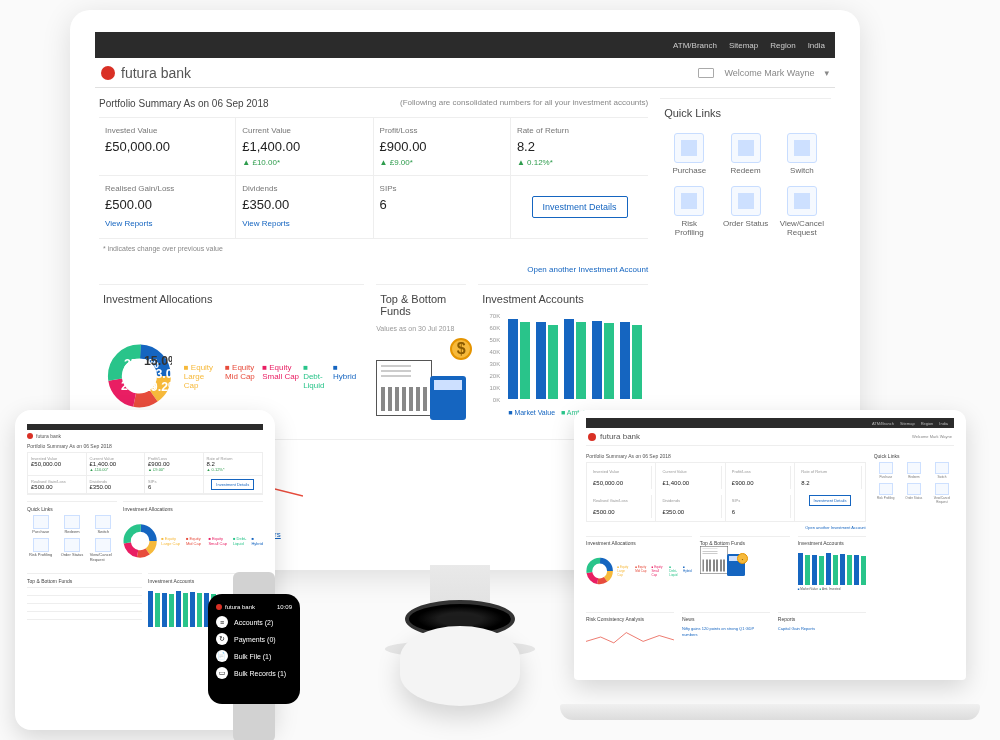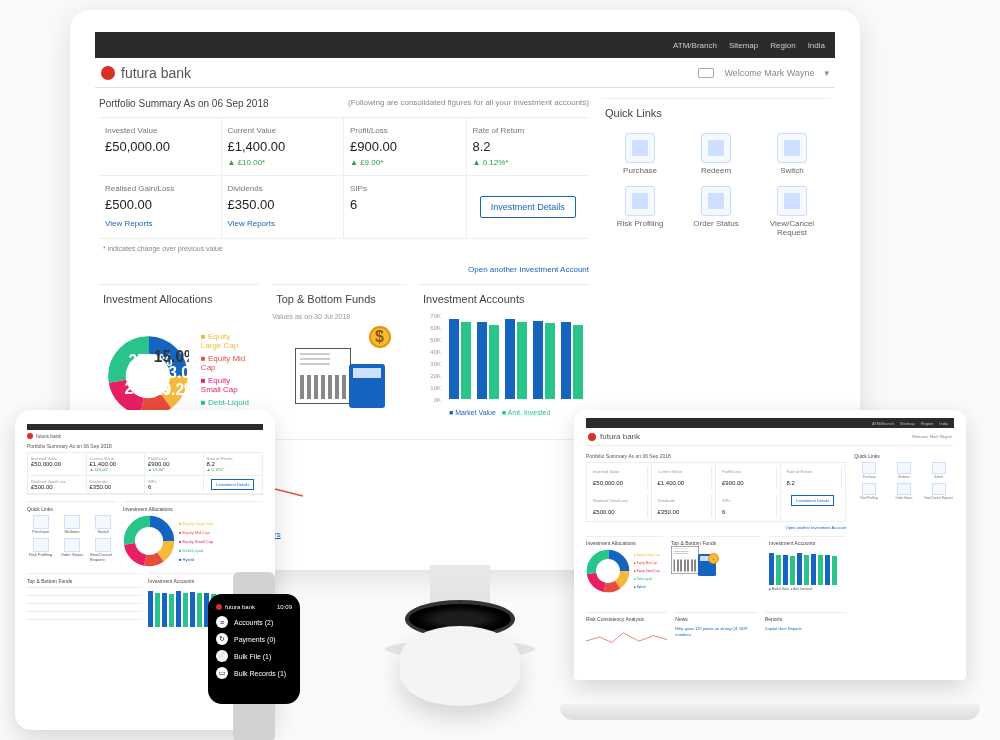--- a/index.html
+++ b/index.html
@@ -53,21 +53,21 @@
 
   .panel-title { font-size:11px; color:#444; padding:8px 4px; border-top:1px solid #eee;}
   .quick-links { display:grid; grid-template-columns:repeat(3,1fr); gap:10px; padding:6px;}
   .ql-item { display:flex; flex-direction:column; align-items:center; gap:4px; font-size:8px; color:#666; cursor:pointer; text-align:center; line-height:1.1;}
   .ql-icon { width:30px; height:30px; border:1px solid #c8ddff; border-radius:3px; background:#f5f9ff; position:relative;}
   .ql-icon::after{content:""; position:absolute; inset:6px; background:#cde0ff;}
   .row-panels { display:flex; gap:12px; margin-top:8px;}
   .panel { flex:1; }
   .panel-sub { font-size:7px; color:#999;}
   .donut-area { display:flex; align-items:center; gap:12px; padding:8px; }
-  .legend { font-size:8px; color:#555; display:flex; flex-direction:column; gap:4px;}
+  .legend { font-size:8px; color:#555; display:flex; flex-direction:row; gap:4px;}
   .legend span::before { content:"■ "; }
   .bars { display:flex; align-items:flex-end; gap:6px; height:90px; padding:0 6px 4px 30px; position:relative;}
   .bars .yaxis{ position:absolute; left:0; top:0; bottom:0; width:26px; display:flex; flex-direction:column; justify-content:space-between; font-size:6px; color:#999; text-align:right; padding-right:4px;}
   .bar-pair { display:flex; gap:2px; align-items:flex-end;}
   .bar { width:10px; background:#1565c0;}
   .bar.g { background:#29c48a;}
   .bar-leg { font-size:7px; color:#555; margin:6px 0 0 30px;}
   .bar-leg span::before{content:"■ ";}
   .news { padding:8px 4px;}
   .news a { display:block; font-size:8px; color:#1565c0; margin:6px 0;}
@@ -184,21 +184,21 @@
       <span class="env"></span>
       <span>Welcome Mark Wayne</span>
       <span>▾</span>
     </span>
   </div>
 
   <div class="content">
     <div class="col-main">
       <div class="summary-title">
         <span>Portfolio Summary As on 06 Sep 2018</span>
-        <span class="summary-note">(Following are consolidated figures for all your investment accounts)</span>
+        <span class="summary-note">(Following are consolidated numbers for all your investment accounts)</span>
       </div>
       <div class="summary-grid">
         <div class="summary-cell">
           <div class="cell-label">Invested Value</div>
           <div class="cell-value">£50,000.00</div>
         </div>
         <div class="summary-cell">
           <div class="cell-label">Current Value</div>
           <div class="cell-value">£1,400.00</div>
           <div class="cell-sub up">£10.00*</div>

